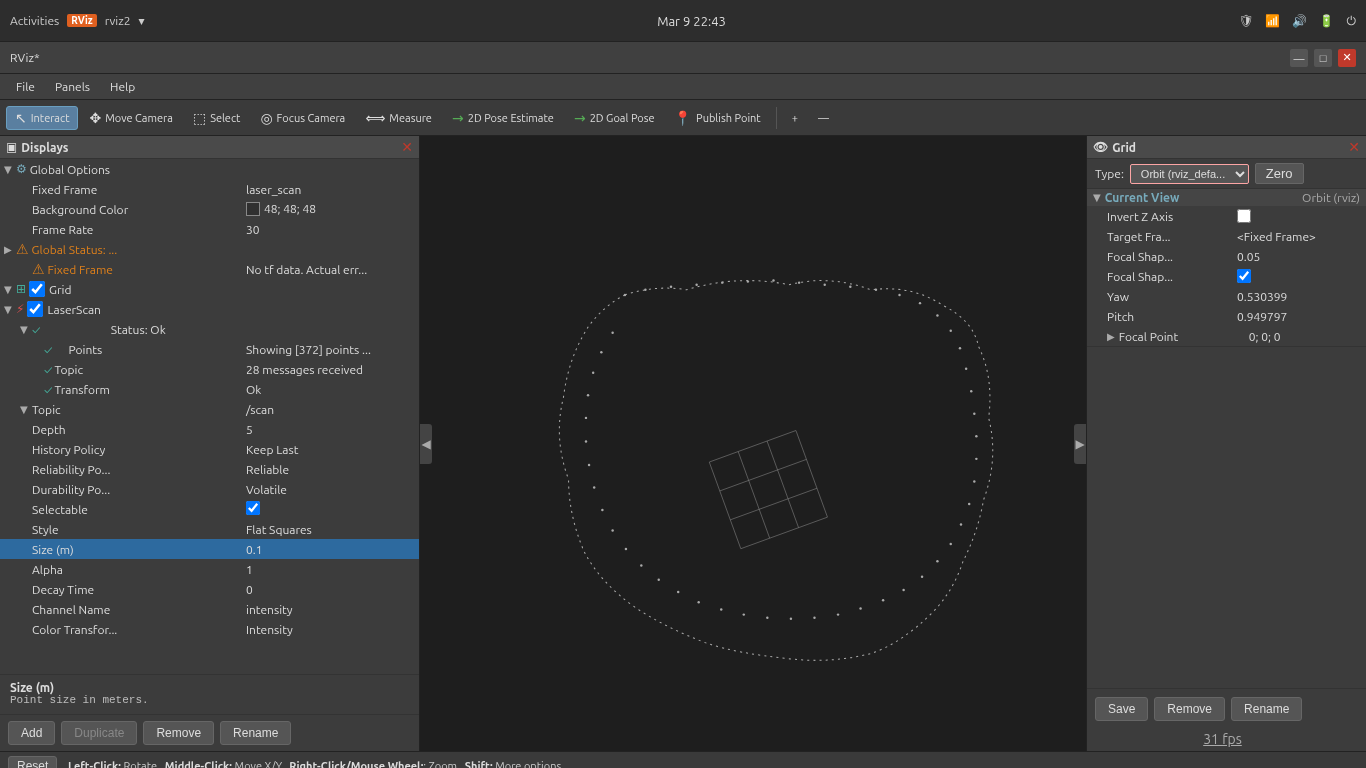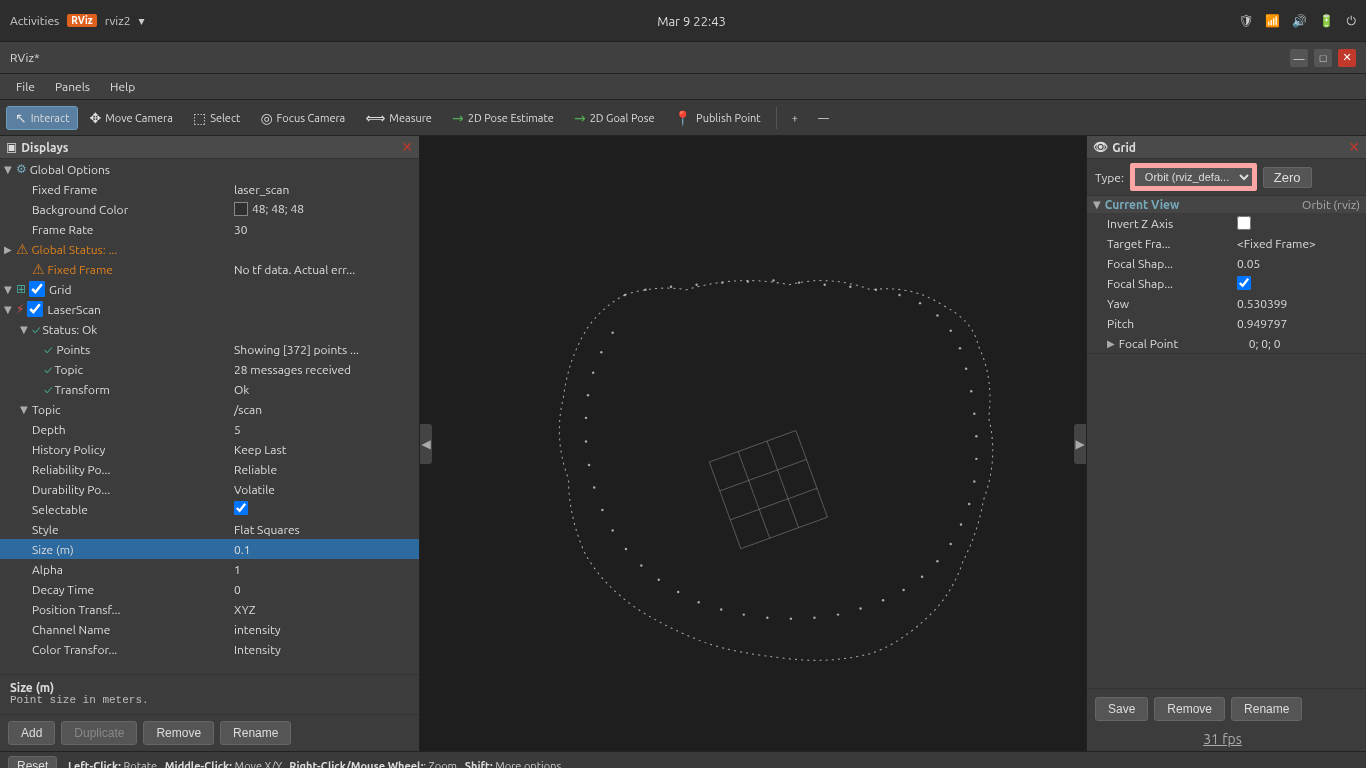--- a/index.html
+++ b/index.html
@@ -41,21 +41,21 @@
     .panel-title { font-size: 12px; font-weight: bold; color: #ddd; display: flex; align-items: center; gap: 4px; }
     .panel-close { color: #c0392b; cursor: pointer; font-size: 14px; font-weight: bold; }
 
     
     .displays-tree { flex: 1; overflow-y: auto; background: #3c3c3c; }
     .tree-item { display: flex; align-items: center; padding: 1px 4px; cursor: pointer; min-height: 20px; }
     .tree-item.selected { background: #2d6a9f; }
     .tree-arrow { display: inline-block; width: 12px; color: #aaa; font-size: 10px; }
     .tree-icon { margin-right: 3px; }
     .tree-label { flex: 1; color: #ddd; font-size: 12px; }
-    .tree-value { color: #ddd; font-size: 12px; min-width: 160px; }
+    .tree-value { color: #ddd; font-size: 12px; min-width: 160px; margin-left: 12px; }
     .tree-check { width: 16px; height: 16px; margin-right: 4px; }
     .col-name { flex: 0 0 230px; display: flex; align-items: center; }
     .col-val { flex: 1; }
 
     
     .color-swatch { display: inline-block; width: 14px; height: 14px; border: 1px solid #888; margin-right: 4px; vertical-align: middle; background: rgb(48,48,48); }
 
     
     .status-bar { background: #3a3a3a; padding: 4px 8px; border-top: 1px solid #222; font-size: 11px; color: #bbb; }
     .hint-text { color: #ccc; font-size: 11px; }
@@ -76,21 +76,21 @@
     .collapse-handle { position: absolute; left: 0; top: 50%; transform: translateY(-50%); width: 12px; height: 40px; background: #444; display: flex; align-items: center; justify-content: center; cursor: pointer; color: #aaa; border-radius: 0 3px 3px 0; }
     .collapse-handle-right { position: absolute; right: 0; top: 50%; transform: translateY(-50%); width: 12px; height: 40px; background: #444; display: flex; align-items: center; justify-content: center; cursor: pointer; color: #aaa; border-radius: 3px 0 0 3px; }
 
     
     .right-panel { width: 280px; display: flex; flex-direction: column; background: #3c3c3c; border-left: 1px solid #222; }
     .views-header { background: #4a4a4a; padding: 3px 6px; display: flex; align-items: center; justify-content: space-between; border-bottom: 1px solid #333; }
     .views-title { font-size: 12px; font-weight: bold; color: #ddd; display: flex; align-items: center; gap: 4px; }
 
     .type-row { display: flex; align-items: center; gap: 6px; padding: 4px 8px; border-bottom: 1px solid #333; }
     .type-label { color: #ddd; font-size: 12px; }
-    .type-select { background: #555; border: 5px solid #fca5a5; color: #ddd; padding: 2px 6px; font-size: 11px; border-radius: 2px; cursor: pointer; }
+    .type-select { background: #555; border: 1px solid #fca5a5; color: #ddd; padding: 2px 6px; font-size: 11px; border-radius: 2px; cursor: pointer; }
     .zero-btn { background: #555; border: 1px solid #666; color: #ddd; padding: 2px 10px; font-size: 13px; border-radius: 2px; cursor: pointer; }
 
     .current-view { border-bottom: 1px solid #333; }
     .current-view-header { display: flex; align-items: center; padding: 2px 6px; background: #454545; cursor: pointer; }
     .current-view-arrow { color: #aaa; font-size: 10px; margin-right: 4px; }
     .current-view-name { color: #7ab; font-weight: bold; font-size: 12px; }
     .current-view-type { color: #aaa; font-size: 12px; margin-left: auto; }
 
     .view-prop { display: flex; align-items: center; padding: 1px 6px 1px 20px; min-height: 20px; }
     .view-prop-name { flex: 0 0 130px; color: #ddd; font-size: 12px; }
@@ -275,30 +275,30 @@
             <input type="checkbox" class="tree-check" checked="" style="">
             <span class="tree-label">LaserScan</span>
           </div>
           <div class="col-val"></div>
         </div>
 
         <div class="tree-item">
           <div class="col-name" style="padding-left:16px;">
             <span class="tree-arrow">▼</span>
             <span class="check-green">✓</span>
-            <span class="tree-label" style="margin-left:2px;">Status: Ok</span>
+            <span class="tree-label" style="margin-left:2px;text-align:center;">Status: Ok</span>
           </div>
           <div class="col-val"></div>
         </div>
 
         <div class="tree-item">
           <div class="col-name" style="padding-left:28px;">
             <span class="tree-arrow"> </span>
             <span class="check-green">✓</span>
-            <span class="tree-label" style="margin-left:4px;">Points</span>
+            <span class="tree-label" style="margin-left:16px;">Points</span>
           </div>
           <div class="col-val tree-value">Showing [372] points ...</div>
         </div>
 
         <div class="tree-item">
           <div class="col-name" style="padding-left:28px;">
             <span class="tree-arrow"> </span>
             <span class="check-green">✓</span>
             <span class="tree-label" style="margin-left:2px;">Topic</span>
           </div>
@@ -380,26 +380,20 @@
           <div class="col-val tree-value">1</div>
         </div>
 
         <div class="tree-item">
           <div class="col-name" style="padding-left:28px;">
             <span class="tree-label">Decay Time</span>
           </div>
           <div class="col-val tree-value">0</div>
         </div>
 
-        <div class="tree-item">
-          <div class="col-name" style="padding-left:28px;">
-            <span class="tree-label">Position Transf...</span>
-          </div>
-          <div class="col-val tree-value">XYZ</div>
-        </div>
 
         <div class="tree-item">
           <div class="col-name" style="padding-left:28px;">
             <span class="tree-label">Channel Name</span>
           </div>
           <div class="col-val tree-value">intensity</div>
         </div>
 
         <div class="tree-item">
           <div class="col-name" style="padding-left:28px;">

